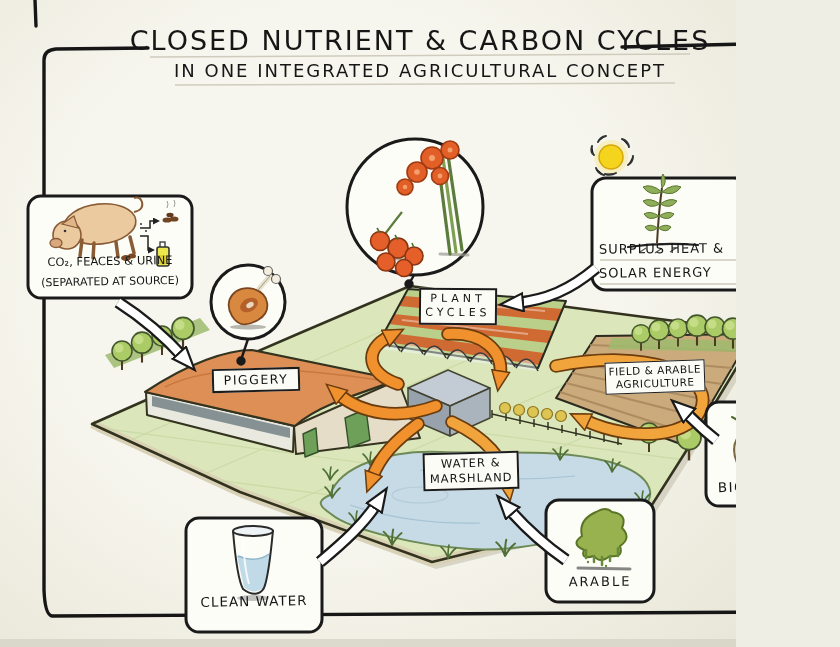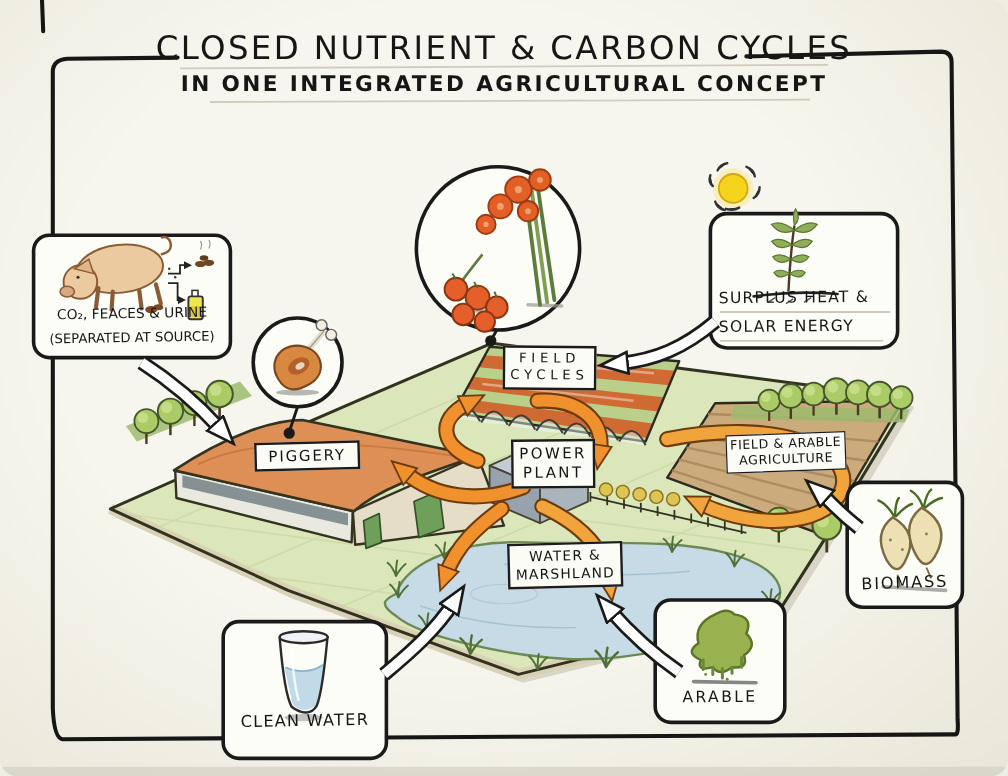--- a/index.html
+++ b/index.html
@@ -1,19 +1,19 @@
 <!DOCTYPE html>
 <html><head>
 <meta charset="utf-8">
 <style>
   html,body{margin:0;padding:0;background:#efeee4;}
   .stage{
-    position:relative;width:840px;height:647px;overflow:hidden;
+    position:relative;width:736px;height:647px;overflow:hidden;
     background:radial-gradient(ellipse at 45% 42%, #f7f6ee 50%, #e8e6d7 100%);
-    font-family:"DejaVu Sans", sans-serif; color:#1b1b1b;border-radius:15px;
+    font-family:"DejaVu Sans", sans-serif; color:#1b1b1b;
   }
   .stage svg{position:absolute;left:0;top:0;}
   .txt{position:absolute;text-align:center;color:#161616;white-space:nowrap;}
   .title{font-size:27px;letter-spacing:2px;font-weight:500;}
   .subtitle{font-size:18px;letter-spacing:2px;}
   .maplabel{
     position:absolute;background:#fcfcf6;border:2px solid #1c1c1c;
     text-align:center;color:#141414;line-height:1.3;padding:2px 0;
   }
   .calloutText{position:absolute;text-align:center;color:#161616;white-space:nowrap;}
@@ -413,35 +413,31 @@
     <g>
       <path d="M320,562 C344,542 364,524 378,502" stroke="#1a1a1a" stroke-width="12.5"></path>
       <path d="M320,562 C344,542 364,524 378,502" stroke="#ffffff" stroke-width="8" marker-end="url(#mW)"></path>
     </g>
   </g>
 
   <rect x="0" y="639" width="840" height="8" fill="#d2d0c2" opacity="0.7"></rect>
 </svg>
 
 <div class="txt title" style="left:120px;top:25px;width:600px;">CLOSED NUTRIENT &amp; CARBON CYCLES</div>
-<div class="txt subtitle" style="left:150px;top:60px;width:540px;font-weight:bold;">IN ONE INTEGRATED AGRICULTURAL CONCEPT</div>
+<div class="txt subtitle" style="left:150px;top:60px;width:540px;">IN ONE INTEGRATED AGRICULTURAL CONCEPT</div>
 
 <div class="maplabel" style="left:212px;top:368px;width:84px;font-size:12.5px;letter-spacing:1.5px;transform:rotate(-1.5deg);">
   <span>PIGGERY</span>
 </div>
 
 <div class="maplabel" style="left:419px;top:288px;width:74px;font-size:11px;letter-spacing:4px;transform:rotate(0.5deg);">
-  <div>FIELD</div>
+  <div>PLANT</div>
   <div>CYCLES</div>
 </div>
 
-<div class="maplabel" style="left:426px;top:366px;width:66px;font-size:12.5px;letter-spacing:2px;transform:rotate(-0.5deg);">
-  <div>POWER</div>
-  <div>PLANT</div>
-</div>
 
 <div class="maplabel" style="left:423px;top:452px;width:92px;font-size:11.5px;letter-spacing:1px;transform:rotate(-1.5deg);">
   <div>WATER &amp;</div>
   <div>MARSHLAND</div>
 </div>
 
 <div class="maplabel" style="left:605px;top:361px;width:98px;font-size:10.5px;letter-spacing:0.5px;line-height:1.25;border-width:1.6px;transform:rotate(-2deg);">
   <div>FIELD &amp; ARABLE</div>
   <div>AGRICULTURE</div>
 </div>

